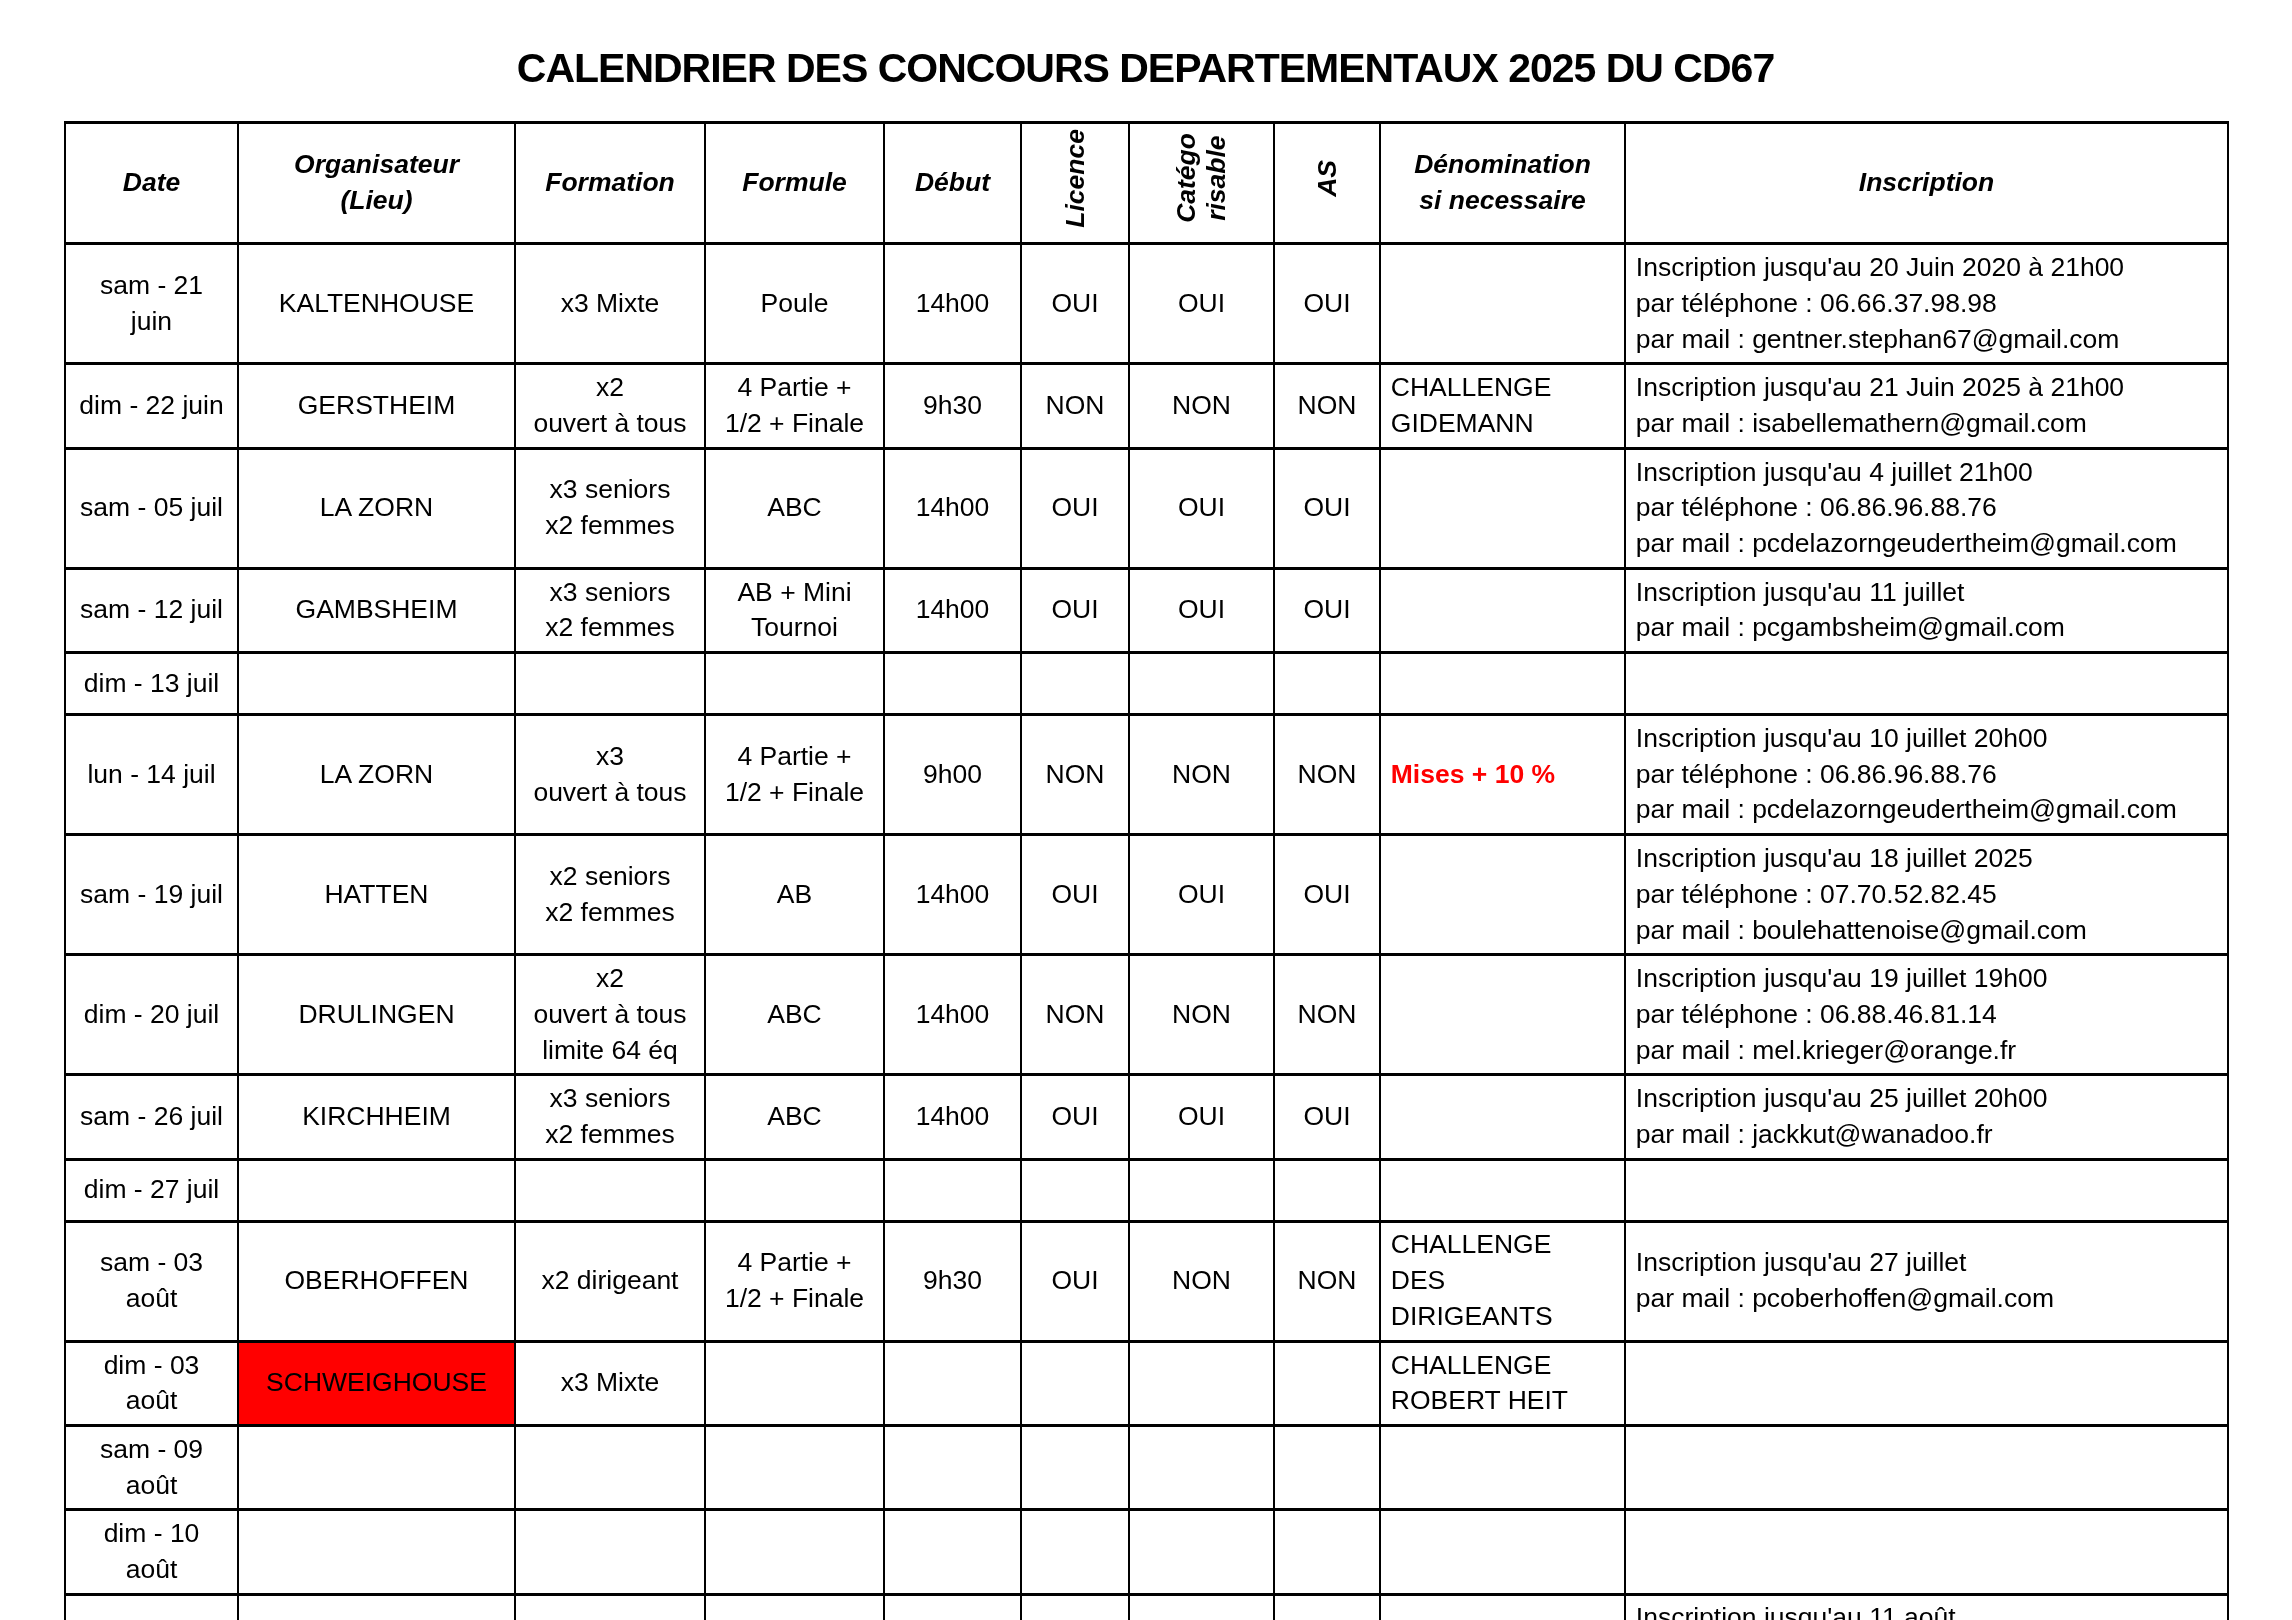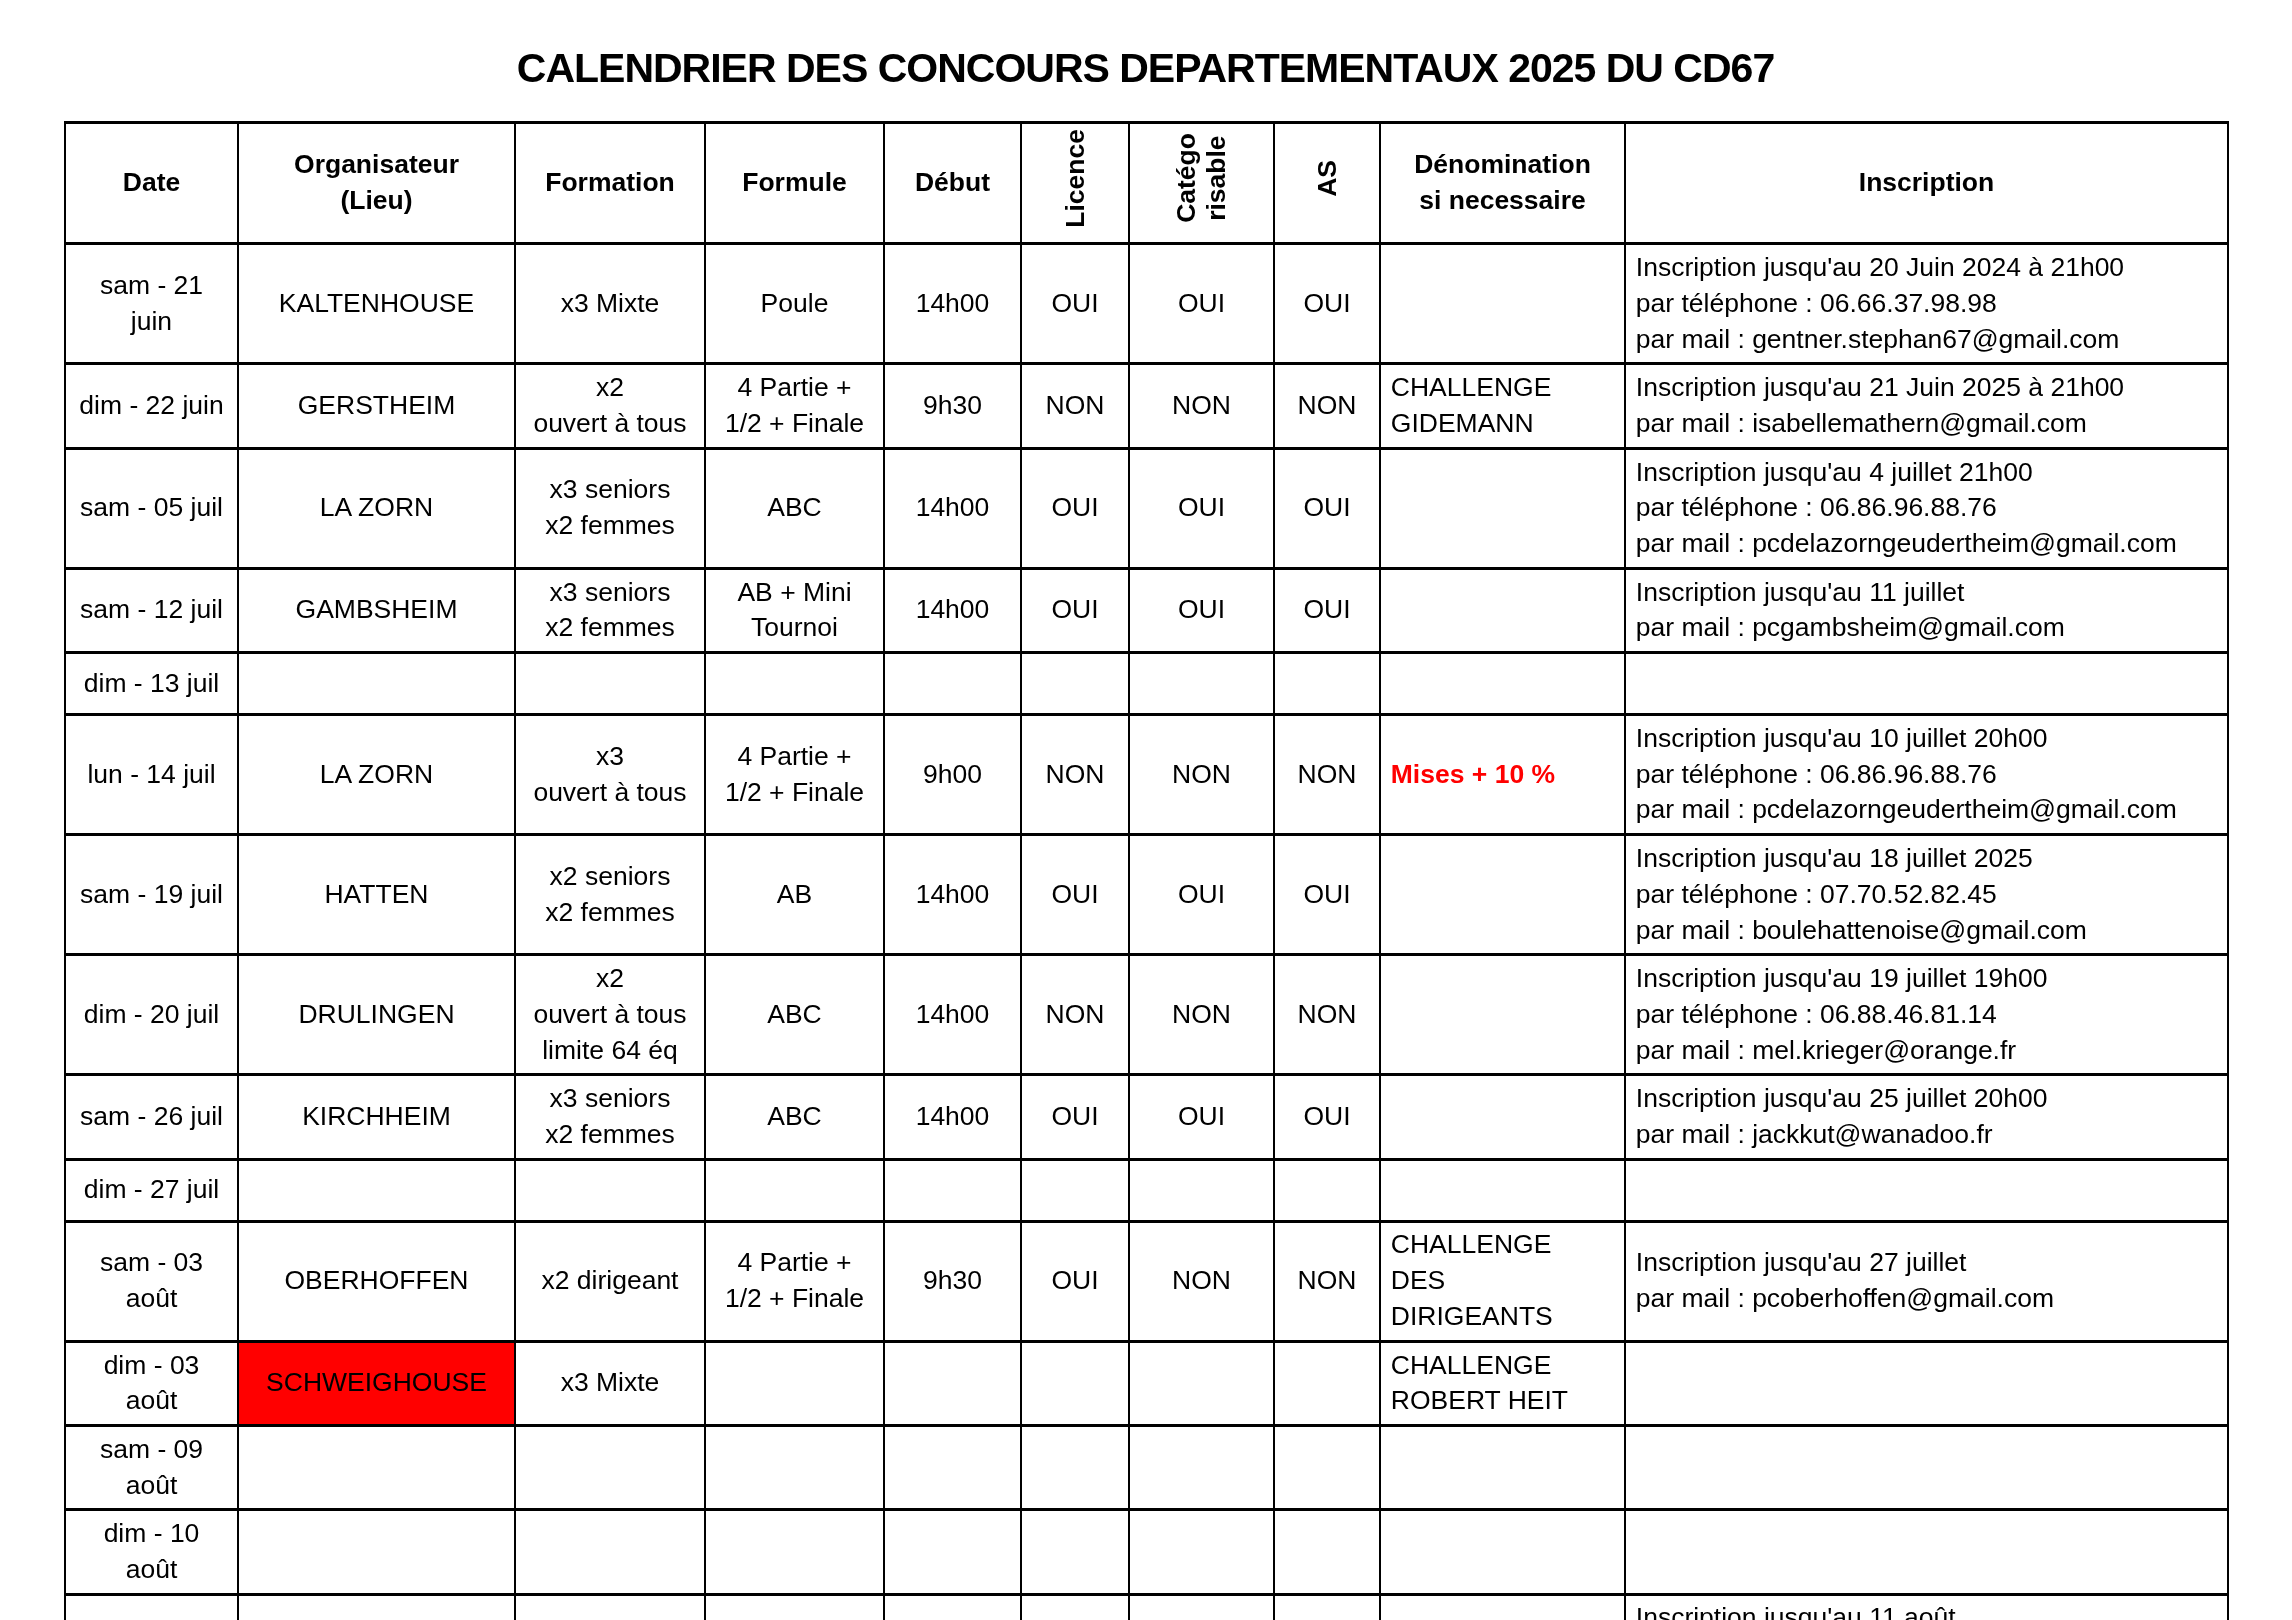--- a/index.html
+++ b/index.html
@@ -29,21 +29,21 @@
     border: 2.9px solid #000;
     border-top-width: 3.9px;
     border-bottom-width: 3.9px;
     padding: 4.9px 9.8px;
     font-size: 26.5px;
     line-height: 1.35;
     vertical-align: middle;
     overflow: hidden;
     white-space: pre-line;
   }
-  thead tr { height: 94px; }
+  thead tr { height: 94px; font-style: italic; }
   tbody tr { height: 62px; }
   th { font-weight: bold; text-align: center; }
   .vert {
     display: inline-block;
     writing-mode: vertical-rl;
     transform: rotate(180deg);
     white-space: pre-line;
     line-height: 1.15;
   }
   td.c-date   { text-align: center;  padding-left: 7.8px; }
@@ -94,21 +94,21 @@
         <tr>
           <td class="c-date">sam - 21 juin</td>
           <td class="c-org">KALTENHOUSE</td>
           <td class="c-center">x3 Mixte</td>
           <td class="c-center">Poule</td>
           <td class="c-center">14h00</td>
           <td class="c-center">OUI</td>
           <td class="c-center">OUI</td>
           <td class="c-center">OUI</td>
           <td class="c-denom"></td>
-          <td class="c-insc">Inscription jusqu'au 20 Juin 2024 à 21h00
+          <td class="c-insc">Inscription jusqu'au 20 Juin 2020 à 21h00
 par téléphone : 06.66.37.98.98
 par mail : gentner.stephan67@gmail.com</td>
         </tr>
         <tr>
           <td class="c-date">dim - 22 juin</td>
           <td class="c-org">GERSTHEIM</td>
           <td class="c-center">x2
 ouvert à tous</td>
           <td class="c-center">4 Partie +
 1/2 + Finale</td>

